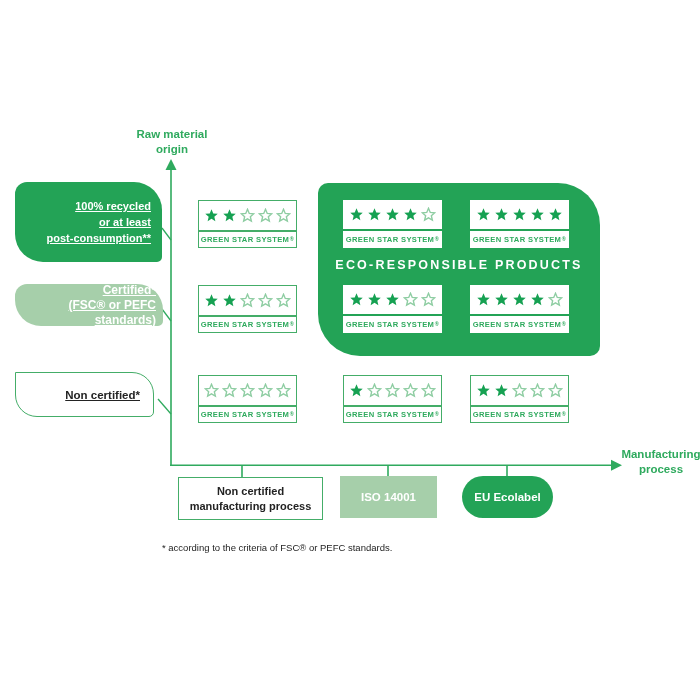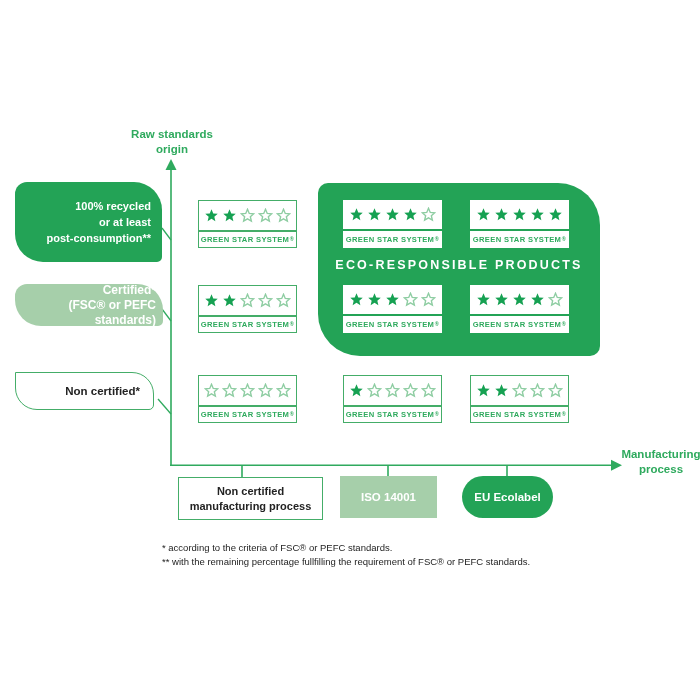--- a/index.html
+++ b/index.html
@@ -14,34 +14,34 @@
 
   .axis-label{
     position:absolute;text-align:center;color:var(--line-green);
     font-weight:bold;font-size:11.5px;line-height:15px;
   }
   #y-label{left:120px;top:127px;width:104px;}
   #x-label{left:617px;top:447px;width:88px;}
 
   .row-label{
     position:absolute;font-weight:bold;display:flex;flex-direction:column;
-    justify-content:center;text-align:right;box-sizing:border-box;z-index:3;
+    justify-content:center;text-align:right;box-sizing:border-box;z-index:3;text-decoration:underline;
   }
   #row-label-0{
     left:15px;top:182px;width:147px;height:80px;background:var(--dark-green);
     color:#fff;border-radius:12px 28px 5px 28px;padding-right:11px;
     font-size:11px;line-height:16px;
   }
   #row-label-1{
     left:15px;top:284px;width:148px;height:42px;background:var(--light-green);
     color:#fff;border-radius:12px 26px 5px 26px;padding-right:7px;
     font-size:12px;line-height:15px;
   }
   #row-label-2{
-    left:15px;top:372px;width:139px;height:38px;background:#fff;
+    left:15px;top:372px;width:139px;height:45px;background:#fff;
     border:1.5px solid var(--border-green);color:var(--text-black);
     border-radius:0 22px 5px 22px;padding-right:13px;font-size:11.5px;
   }
 
   #eco-box{
     position:absolute;left:318px;top:183px;width:282px;height:173px;
     background:var(--dark-green);border-radius:10px 42px 10px 42px;z-index:1;
   }
   #eco-banner{
     position:absolute;left:318px;top:258px;width:282px;text-align:center;
@@ -101,21 +101,21 @@
     <polygon points="622,465.2 611,459.7 611,470.7"></polygon>
     <line class="pointer" x1="162" y1="228" x2="171" y2="240"></line>
     <line class="pointer" x1="162" y1="309" x2="171" y2="321"></line>
     <line class="pointer" x1="158" y1="399" x2="171" y2="414"></line>
     <line x1="242" y1="465" x2="242" y2="477"></line>
     <line x1="388" y1="465" x2="388" y2="477"></line>
     <line x1="507" y1="465" x2="507" y2="477"></line>
   </svg>
 
   <div class="axis-label" id="y-label">
-      <div>Raw standards</div>
+      <div>Raw material</div>
       <div>origin</div>
     </div>
   <div class="axis-label" id="x-label">
       <div>Manufacturing</div>
       <div>process</div>
     </div>
 
   <div class="row-label" id="row-label-0">
       <div>100% recycled</div>
       <div>or at least</div>
@@ -346,15 +346,14 @@
     </div>
   <div class="col-label" id="col-label-1">
       <div>ISO 14001</div>
     </div>
   <div class="col-label" id="col-label-2">
       <div>EU Ecolabel</div>
     </div>
 
   <div id="footnotes">
       <div>* according to the criteria of FSC® or PEFC standards.</div>
-      <div>** with the remaining percentage fullfilling the requirement of  FSC® or PEFC standards.</div>
     </div>
 </div>
 
 </body></html>

